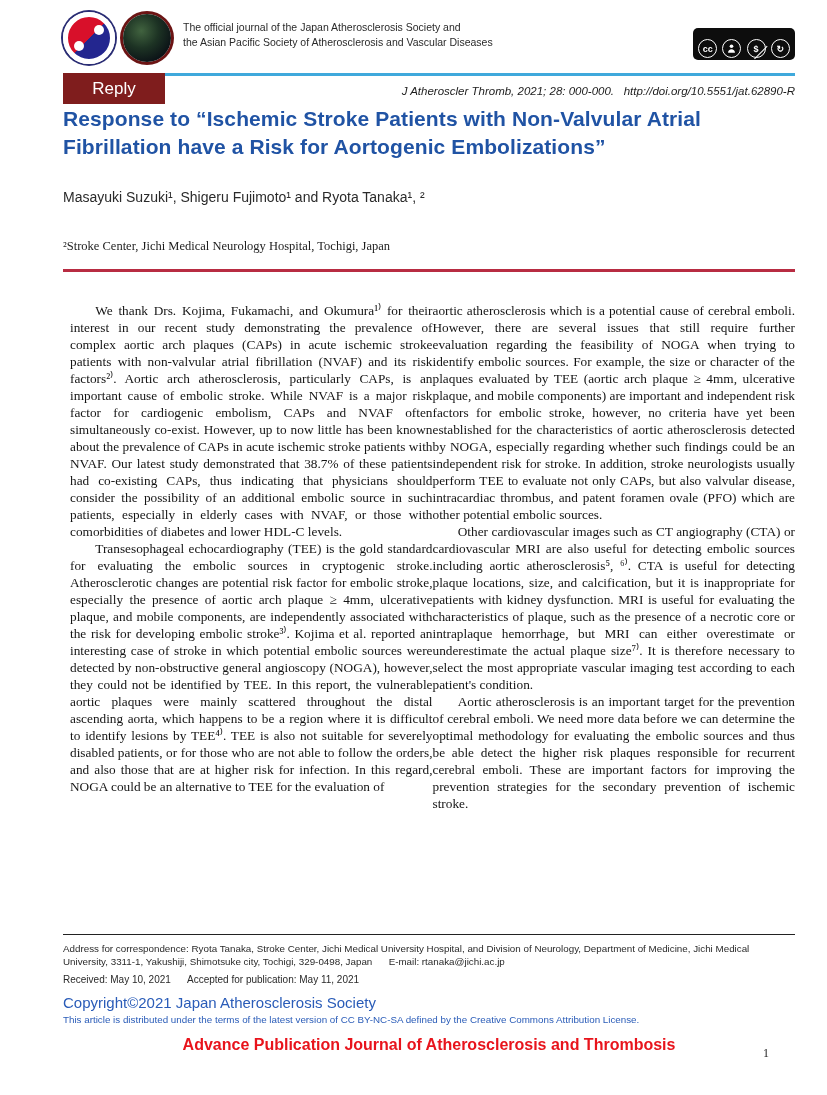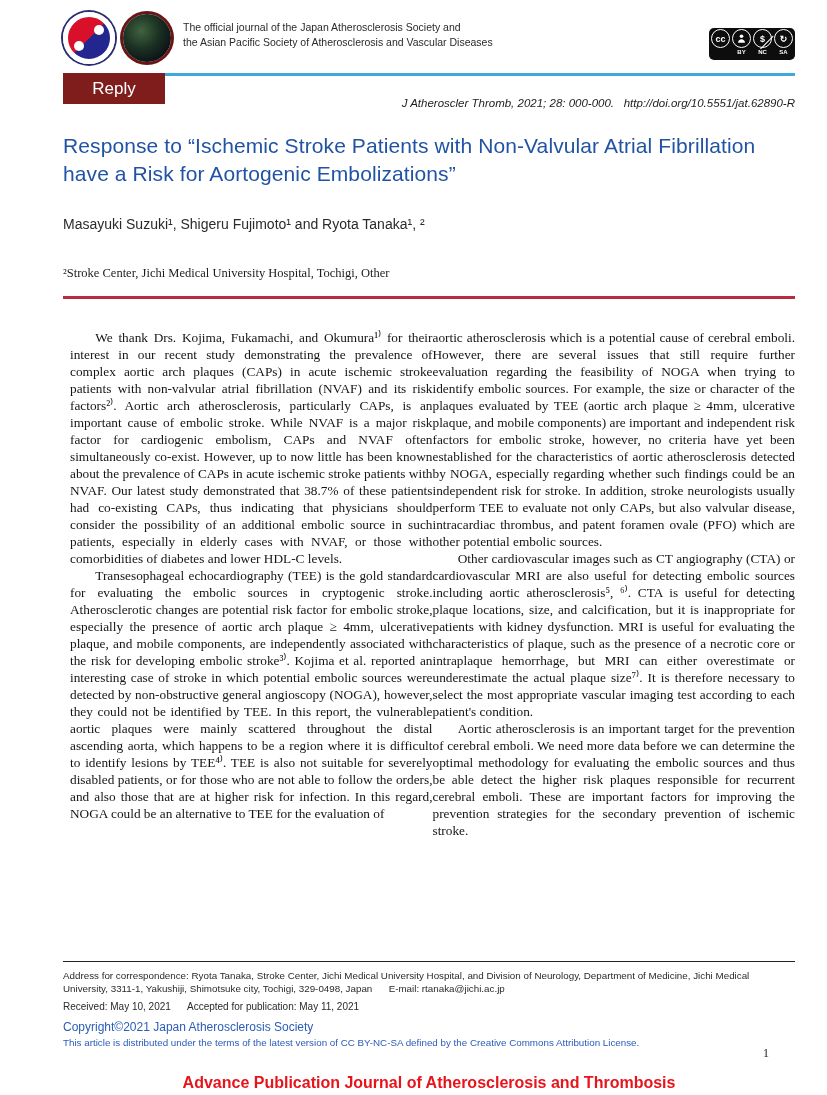--- a/index.html
+++ b/index.html
@@ -30,68 +30,68 @@
     width:48px; height:48px; border-radius:50%; margin-left:8px; margin-top:2px; flex:0 0 auto;
     background:radial-gradient(circle at 38% 35%, #41633f 0%, #1d3324 40%, #0a1016 78%);
     box-shadow:0 0 0 3px #6c1414;
   }
   .header-text {
     margin-left:12px; margin-top:8px; font-family:"Liberation Sans", sans-serif;
     font-size:10.5px; line-height:1.45; color:#2a2a2a;
   }
   .header-spacer { flex:1; }
   .cc-badge {
-    margin-top:16px; width:86px; height:32px; background:#0d0d0d; border-radius:5px;
-    display:flex; align-items:flex-start; justify-content:space-evenly; padding-top:1px;
+    margin-top:16px; width:102px; height:32px; background:#0d0d0d; border-radius:5px;
+    display:flex; align-items:flex-start; justify-content:space-evenly; padding-top:11px;
   }
   .cc-col { display:flex; flex-direction:column; align-items:center; }
   .cc-circle {
     width:19px; height:19px; border-radius:50%; border:1.6px solid #fff; color:#fff;
     display:flex; align-items:center; justify-content:center;
     font-family:"Liberation Sans", sans-serif; font-weight:bold; font-size:9px;
   }
   .cc-label { color:#fff; font-family:"Liberation Sans", sans-serif; font-size:6px; margin-top:1px; font-weight:bold; }
   .nc-inner { position:relative; }
   .nc-inner::after { content:""; position:absolute; left:-2px; top:8px; width:18px; height:1.4px; background:#fff; transform:rotate(-45deg); }
 
   
   .banner { position:relative; margin-top:9px; height:32px; }
   .banner-line { position:absolute; top:0; left:0; right:0; height:3px; background:#3fa9dc; }
   .reply-box {
     position:absolute; left:0; top:0; width:102px; height:31px; background:#7f1d1d;
     color:#ffffff; font-family:"Liberation Sans", sans-serif; font-size:17px;
     display:flex; align-items:center; justify-content:center;
   }
   .citation {
-    position:absolute; right:0; top:24px; font-style:italic; font-family:"Liberation Sans", sans-serif;
+    position:absolute; right:0; top:12px; font-style:italic; font-family:"Liberation Sans", sans-serif;
     font-size:11.5px; color:#1c1c1c; white-space:pre-wrap;
   }
 
   
   .title {
-    margin-top:27px; font-family:"Liberation Sans", sans-serif; font-weight:normal;
+    font-family:"Liberation Sans", sans-serif; font-weight:bold;
     font-size:21px; line-height:1.33; color:#2053a4; letter-spacing:0.1px;
   }
   .authors { margin-top:28px; font-family:"Liberation Sans", sans-serif; font-size:14px; color:#2a2a2a; }
   .affiliations { margin-top:32px; font-size:12.5px; line-height:1.55; color:#1c1c1c; }
   .rule-red { margin-top:13px; height:2.5px; background:#b82c42; }
 
   
   .body-cols { margin-top:30px; display:flex; height:632px; overflow:hidden;margin-left:7px; }
   .col { flex:1; font-size:13.3px; line-height:17px; text-align:justify; color:#141414; }
   .col p.indent { text-indent:1.9em; }
 
   
   .footer { border-top:1.5px solid #222; padding-top:7px; font-family:"Liberation Sans", sans-serif; }
   .corr { font-size:9.8px; line-height:1.4; color:#2a2a2a; white-space:pre-wrap; }
   .received { margin-top:5px; font-size:10px; color:#2a2a2a; white-space:pre-wrap; }
-  .copyright { margin-top:7px; font-size:12px; line-height:1.4; color:#2a5cb8; }
+  .copyright { margin-top:7px; font-size:15px; line-height:1.4; color:#2a5cb8; }
   .license-line { font-size:9.8px; line-height:1.4; color:#2a5cb8; }
 
-  .advance { margin-top:24px; text-align:center; font-family:"Liberation Sans", sans-serif; font-weight:bold; color:#e8141c; }
+  .advance { margin-top:9px; text-align:center; font-family:"Liberation Sans", sans-serif; font-weight:bold; color:#e8141c; }
   .advance-l1 { font-size:16px; }
   .page-number { position:absolute; right:58px; top:1046px; font-size:12px; color:#1c1c1c; }
 </style>
 </head>
 <body>
 
 <div class="page">
   <div class="content">
 
     <div class="header">
@@ -131,21 +131,21 @@
 
     <div class="banner">
       <div class="banner-line"></div>
       <div class="reply-box">Reply</div>
       <div class="citation">J Atheroscler Thromb, 2021; 28: 000-000.   http://doi.org/10.5551/jat.62890-R</div>
     </div>
 
     <h1 class="title">Response to “Ischemic Stroke Patients with Non-Valvular Atrial Fibrillation have a Risk for Aortogenic Embolizations”</h1>
     <div class="authors">Masayuki Suzuki¹, Shigeru Fujimoto¹ and Ryota Tanaka¹, ²</div>
     <div class="affiliations">
-      <div>²Stroke Center, Jichi Medical University Hospital, Tochigi, Other</div>
+      <div>²Stroke Center, Jichi Medical Neurology Hospital, Tochigi, Japan</div>
     </div>
     <div class="rule-red"></div>
 
     <div class="body-cols">
       <div class="col">
         <p class="indent">We thank Drs. Kojima, Fukamachi, and Okumura¹⁾ for their interest in our recent study demonstrating the prevalence of complex aortic arch plaques (CAPs) in acute ischemic stroke patients with non-valvular atrial fibrillation (NVAF) and its risk factors²⁾. Aortic arch atherosclerosis, particularly CAPs, is an important cause of embolic stroke. While NVAF is a major risk factor for cardiogenic embolism, CAPs and NVAF often simultaneously co-exist. However, up to now little has been known about the prevalence of CAPs in acute ischemic stroke patients with NVAF. Our latest study demonstrated that 38.7% of these patients had co-existing CAPs, thus indicating that physicians should consider the possibility of an additional embolic source in such patients, especially in elderly cases with NVAF, or those with comorbidities of diabetes and lower HDL-C levels.</p>
         <p class="indent">Transesophageal echocardiography (TEE) is the gold standard for evaluating the embolic sources in cryptogenic stroke. Atherosclerotic changes are potential risk factor for embolic stroke, especially the presence of aortic arch plaque ≥ 4mm, ulcerative plaque, and mobile components, are independently associated with the risk for developing embolic stroke³⁾. Kojima et al. reported an interesting case of stroke in which potential embolic sources were detected by non-obstructive general angioscopy (NOGA), however, they could not be identified by TEE. In this report, the vulnerable aortic plaques were mainly scattered throughout the distal ascending aorta, which happens to be a region where it is difficult to identify lesions by TEE⁴⁾. TEE is also not suitable for severely disabled patients, or for those who are not able to follow the orders, and also those that are at higher risk for infection. In this regard, NOGA could be an alternative to TEE for the evaluation of</p>
       </div>
       <div class="col">
         <p>aortic atherosclerosis which is a potential cause of cerebral emboli. However, there are several issues that still require further evaluation regarding the feasibility of NOGA when trying to identify embolic sources. For example, the size or character of the plaques evaluated by TEE  (aortic arch plaque ≥ 4mm, ulcerative plaque, and mobile components) are important and independent risk factors for embolic stroke, however, no criteria have yet been established for the characteristics of aortic atherosclerosis detected by NOGA, especially regarding whether such findings could be an independent risk for stroke. In addition, stroke neurologists usually perform TEE to evaluate not only CAPs, but also valvular disease, intracardiac thrombus, and patent foramen ovale (PFO) which are other potential embolic sources.</p>

